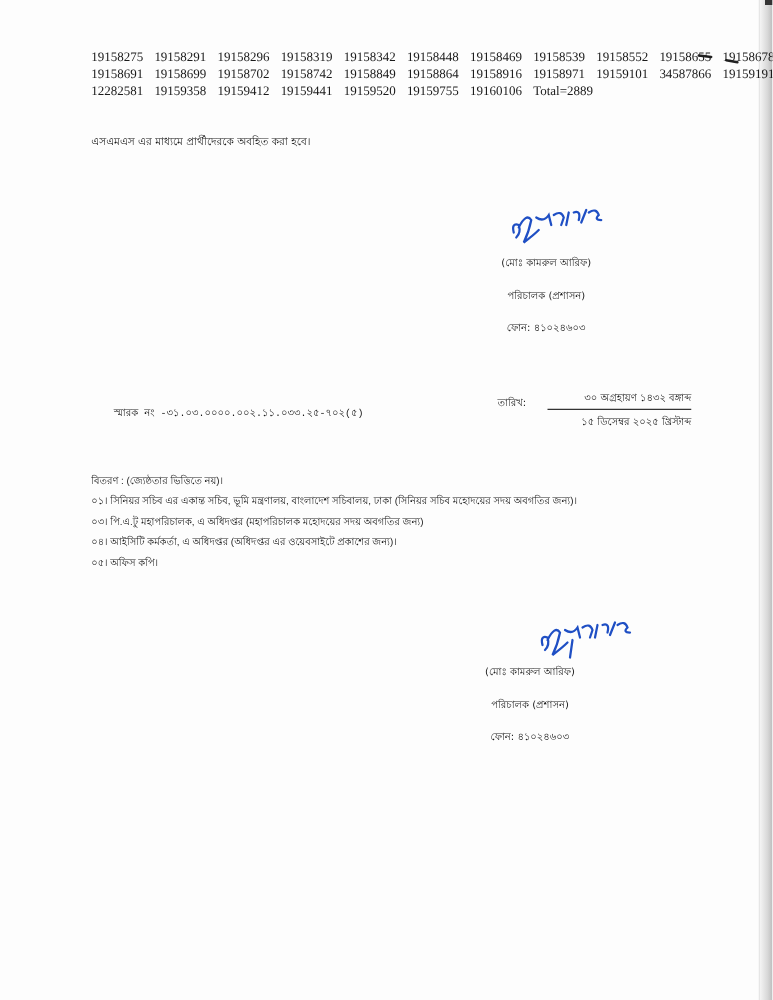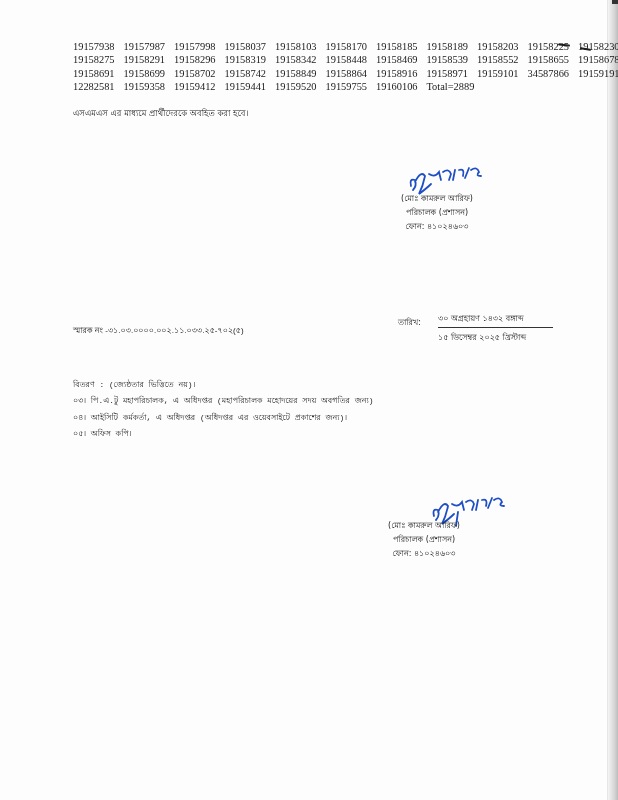--- a/index.html
+++ b/index.html
@@ -22,61 +22,48 @@
   .roll-row { display: flex; white-space: nowrap; }
   .roll { width: 50.5px; flex: none; }
   .roll.total { width: auto; }
 
   .dash { position: absolute; height: 2px; background: #222; border-radius: 1px; }
 
   .para { position: absolute; left: 73px; top: 103px; width: 485px; font-family: "DejaVu Sans", sans-serif; font-size: 8.4px; line-height: 21px; }
   .para .l1 { text-indent: 26px; white-space: nowrap; }
 
   .sig-block { position: absolute; font-family: "DejaVu Sans", sans-serif; font-size: 8px; line-height: 14px; text-align: center; }
-  .sig-block div { white-space: nowrap; }
+  .sig-block div { white-space: nowrap; margin-top: 12px; }
 
   .signature { position: absolute; }
 
-  .memo { position: absolute; left: 73px; top: 324px; font-family: Liberation Sans, sans-serif; font-size: 8px; white-space: nowrap; }
+  .memo { position: absolute; left: 91px; top: 324px; font-family: Liberation Mono, monospace; font-size: 8px; white-space: nowrap; }
   .date-block { position: absolute; left: 398px; top: 312px; font-family: "DejaVu Sans", sans-serif; font-size: 8px; }
   .date-label { position: absolute; left: 0; top: 4px; white-space: nowrap; }
-  .date-frac { position: absolute; left: 40px; top: 0; width: 115px; text-align: left; }
+  .date-frac { position: absolute; left: 40px; top: 0; width: 115px; text-align: right; }
   .date-frac .top { white-space: nowrap; height: 13px; }
   .date-frac .rule { height: 1px; background: #333; margin: 2px 0 3px 0; }
   .date-frac .bottom { white-space: nowrap; }
 
-  .dist { position: absolute; left: 73px; top: 377px; font-family: Liberation Mono, monospace; font-size: 7.9px; line-height: 16.4px; }
+  .dist { position: absolute; left: 73px; top: 377px; font-family: Liberation Sans, sans-serif; font-size: 7.9px; line-height: 16.4px; }
   .dist div { white-space: nowrap; }
 </style>
 </head>
 <body>
 
 <div class="page">
 
   <div class="edge-line"></div>
   <div class="edge-shadow"></div>
   <div class="corner-mark"></div>
 
   <div class="dash" style="left:558px; top:44px; width:12px; transform:rotate(6deg);"></div>
   <div class="dash" style="left:580px; top:48px; width:11px; transform:rotate(10deg);"></div>
 
   <div class="rolls">
-    <div class="roll-row">
-      <span class="roll">19157938</span>
-      <span class="roll">19157987</span>
-      <span class="roll">19157998</span>
-      <span class="roll">19158037</span>
-      <span class="roll">19158103</span>
-      <span class="roll">19158170</span>
-      <span class="roll">19158185</span>
-      <span class="roll">19158189</span>
-      <span class="roll">19158203</span>
-      <span class="roll">19158225</span>
-      <span class="roll">19158230</span>
-    </div>
     <div class="roll-row">
       <span class="roll">19158275</span>
       <span class="roll">19158291</span>
       <span class="roll">19158296</span>
       <span class="roll">19158319</span>
       <span class="roll">19158342</span>
       <span class="roll">19158448</span>
       <span class="roll">19158469</span>
       <span class="roll">19158539</span>
       <span class="roll">19158552</span>
@@ -127,20 +114,21 @@
     <span class="date-label">তারিখ:</span>
     <div class="date-frac">
       <div class="top">৩০ অগ্রহায়ণ ১৪৩২ বঙ্গাব্দ</div>
       <div class="rule"></div>
       <div class="bottom">১৫ ডিসেম্বর ২০২৫ খ্রিস্টাব্দ</div>
     </div>
   </div>
 
   <div class="dist">
     <div>বিতরণ : (জ্যেষ্ঠতার ভিত্তিতে নয়)।</div>
+    <div>০১। সিনিয়র সচিব এর একান্ত সচিব, ভূমি মন্ত্রণালয়, বাংলাদেশ সচিবালয়, ঢাকা (সিনিয়র সচিব মহোদয়ের সদয় অবগতির জন্য)।</div>
     <div>০৩। পি.এ.টু মহাপরিচালক, এ অধিদপ্তর (মহাপরিচালক মহোদয়ের সদয় অবগতির জন্য)</div>
     <div>০৪। আইসিটি কর্মকর্তা, এ অধিদপ্তর (অধিদপ্তর এর ওয়েবসাইটে প্রকাশের জন্য)।</div>
     <div>০৫। অফিস কপি।</div>
   </div>
 
   <svg class="signature" style="left:428px; top:494px;" width="80" height="36" viewBox="0 0 80 36">
     <path d="M6 22 Q4 14 10 16 Q12 22 8 26 M10 18 Q16 6 20 12 Q18 22 14 30 Q22 24 26 20 M24 10 Q30 14 34 8 L36 16 M38 8 Q44 4 46 10 L44 16 M50 6 L48 16 M54 6 Q60 4 58 12 M64 4 L60 14 M66 6 Q72 2 74 8 Q70 12 76 12 M30 18 L28 32" stroke="#1f4fc4" stroke-width="1.8" fill="none" stroke-linecap="round"></path>
   </svg>
   <div class="sig-block" style="left:375px; top:519px; width:98px;">
     <div>(মোঃ কামরুল আরিফ)</div>

